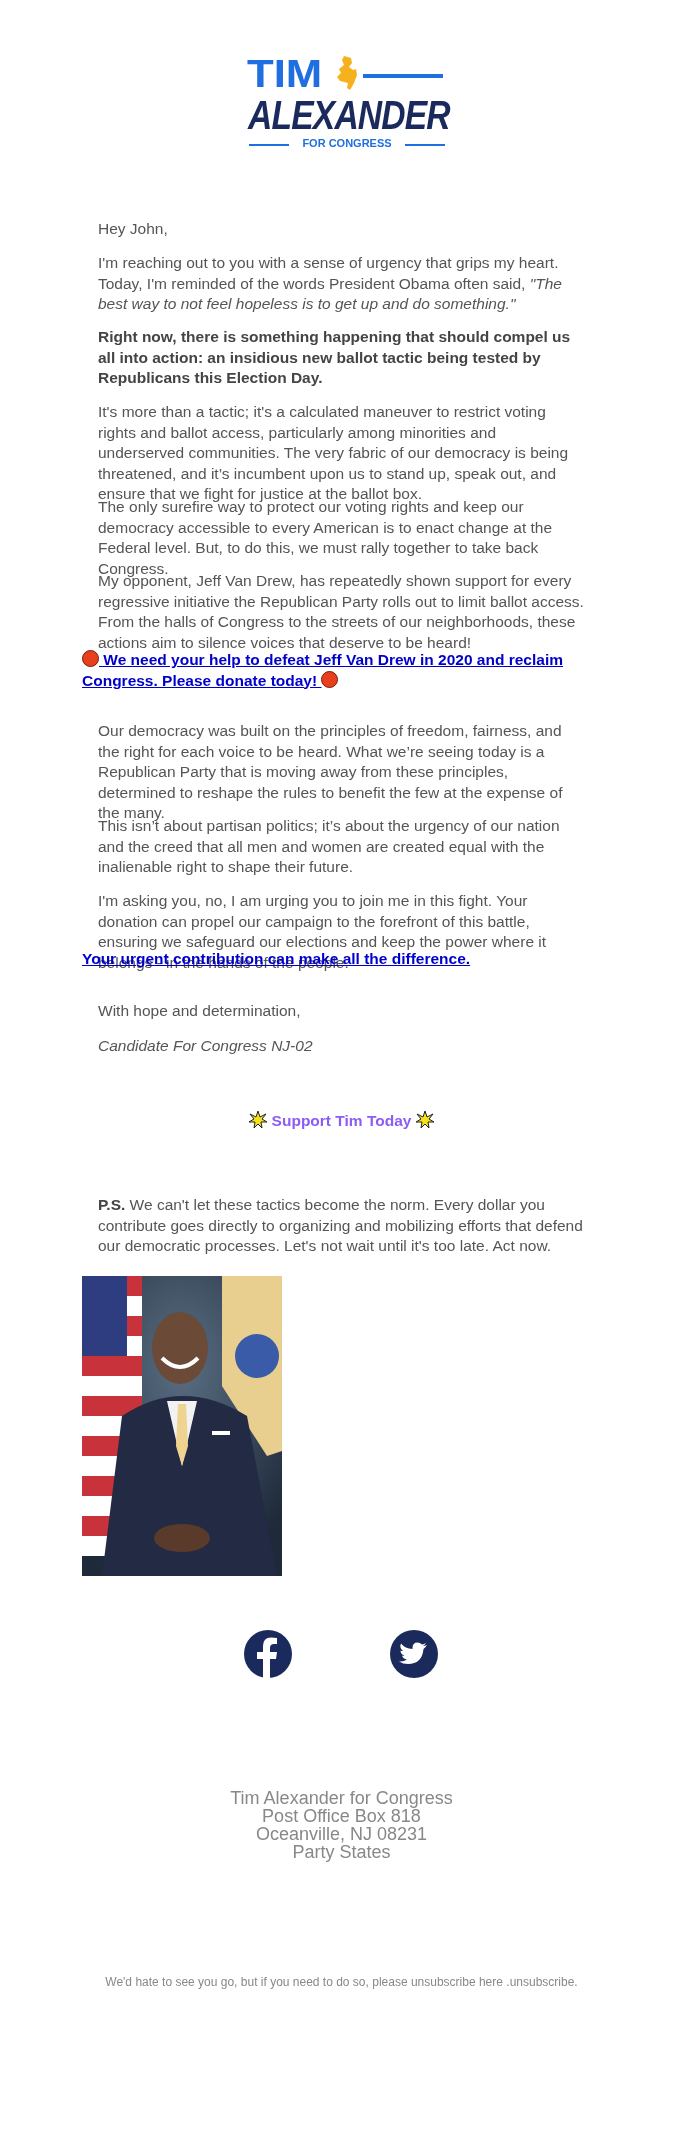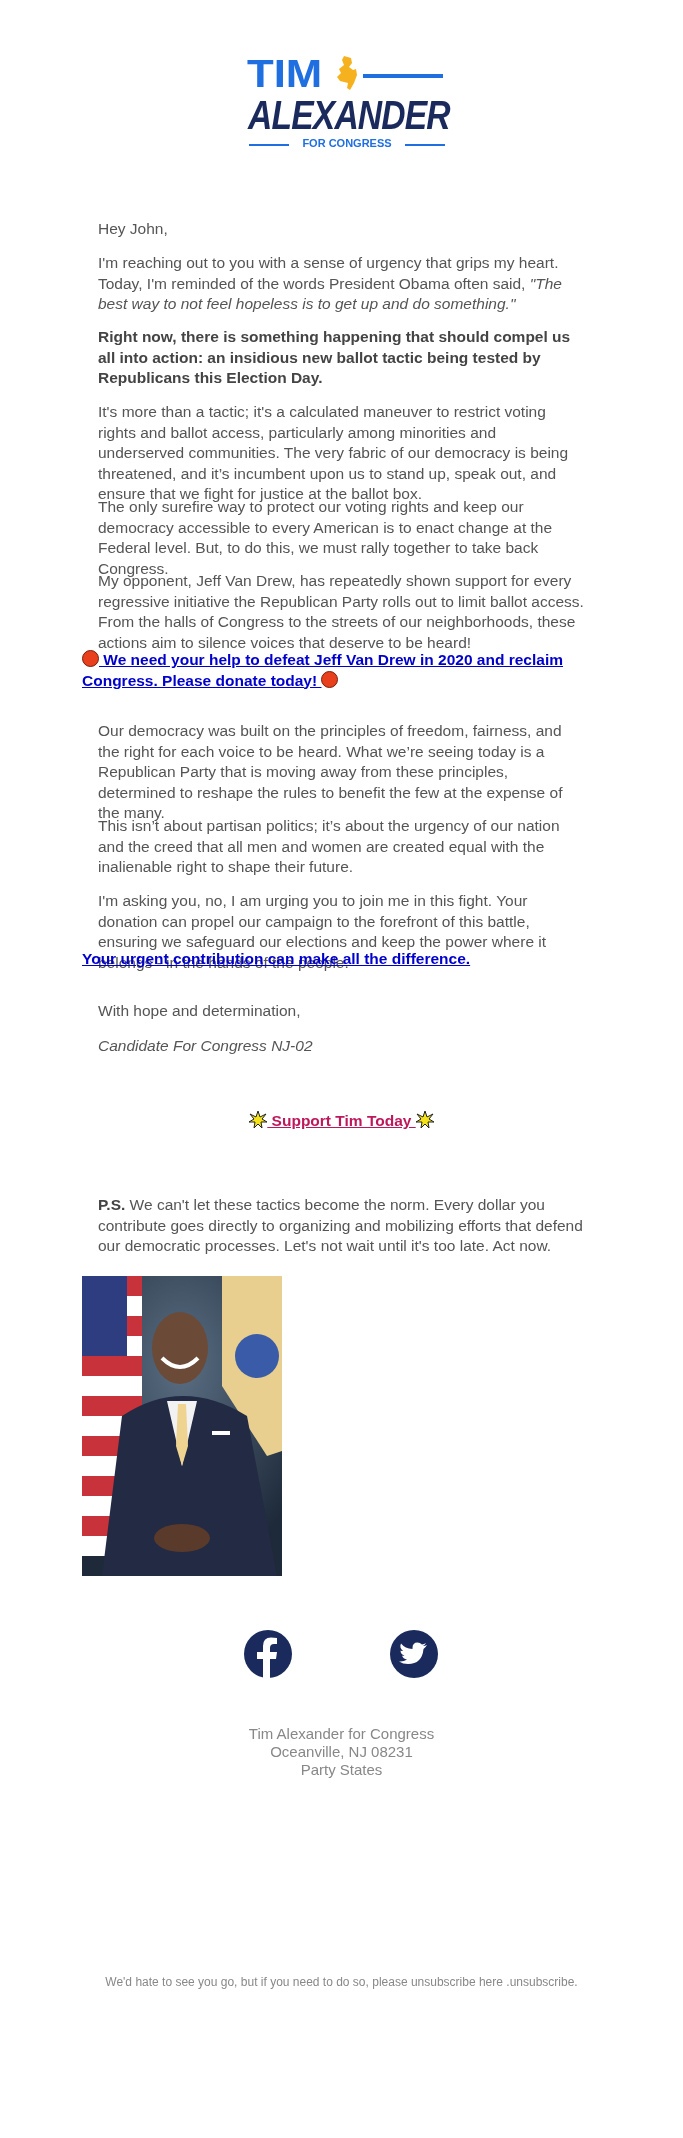--- a/index.html
+++ b/index.html
@@ -17,25 +17,25 @@
   .logo .fc { position: absolute; left: 50px; top: 82px; width: 100px; text-align: center; font-weight: 700; font-size: 11px; color: #1f6fe0; }
 
   .content { position: absolute; left: 82px; width: 520px; font-size: 15.5px; line-height: 20.5px; color: #555555; }
   .content p { margin: 16px; }
   .content i { font-style: italic; }
   .bold { font-weight: 700; color: #444444; }
   .link { color: #0000cc; font-weight: 700; text-decoration: underline; }
   .dot { display: inline-block; width: 17px; height: 17px; border-radius: 50%; background: #e8401c; border: 1.5px solid #7a1c08; vertical-align: -2px; }
   .center { position: absolute; left: 0; width: 683px; text-align: center; }
   .support { top: 1111px; font-size: 15.5px; font-weight: 700; }
-  .support a { color: #be185d; text-decoration: underline; }
+  .support a { color: #8b5cf6; }
   .star { display: inline-block; width: 18px; height: 18px; vertical-align: -3px; }
   .photo { position: absolute; left: 82px; top: 1276px; width: 200px; height: 300px; overflow: hidden; background: #2a3a52; }
   .social { position: absolute; top: 1630px; width: 48px; height: 48px; border-radius: 50%; background: #1b2a5c; }
-  .address { top: 1725px; font-size: 15px; line-height: 18px; color: #888888; }
+  .address { top: 1789px; font-size: 18px; line-height: 18px; color: #888888; }
   .unsub { top: 1975px; font-size: 12px; color: #888888; }
 </style>
 </head>
 <body>
 
 <div class="logo">
   <div class="tim">TIM</div>
   <svg class="nj" viewBox="0 0 24 36">
     <path d="M9 1 L16 3 L17 8 L14 12 L18 15 L21 14 L22 20 L19 28 L15 35 L12 33 L13 28 L5 26 L2 22 L6 18 L4 14 L9 10 L7 5 Z" fill="#f5b21e"></path>
   </svg>
@@ -150,19 +150,20 @@
   </svg>
 </a>
 <a class="social" style="left:390px">
   <svg width="48" height="48" viewBox="0 0 48 48">
     <path d="M37 15 Q35 16 33 16 Q35 15 36 13 Q34 14 32 14.5 Q30 12.5 27.5 12.5 Q22.5 12.5 22.5 18 L22.5 19 Q15 18.5 11 13.5 Q9 17.5 13 21 Q11.5 21 10.5 20.5 Q10.5 24.5 14.5 25.5 Q13 26 12 25.5 Q13 29 17 29.5 Q13.5 32 9 31.5 Q13 34 18 34 Q32 34 33.5 19 Q35.5 17.5 37 15 Z" fill="#ffffff"></path>
   </svg>
 </a>
 
 <div class="center address">
   <div>Tim Alexander for Congress</div>
+  <div>Post Office Box 818</div>
   <div>Oceanville, NJ 08231</div>
   <div>Party States</div>
 </div>
 
 <div class="center unsub">
   <span>We'd hate to see you go, but if you need to do so, please unsubscribe here .unsubscribe.</span>
 </div>
 
 </body></html>

